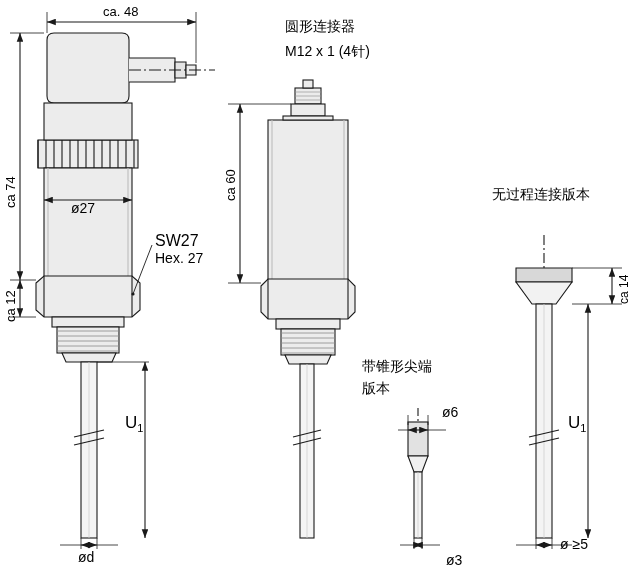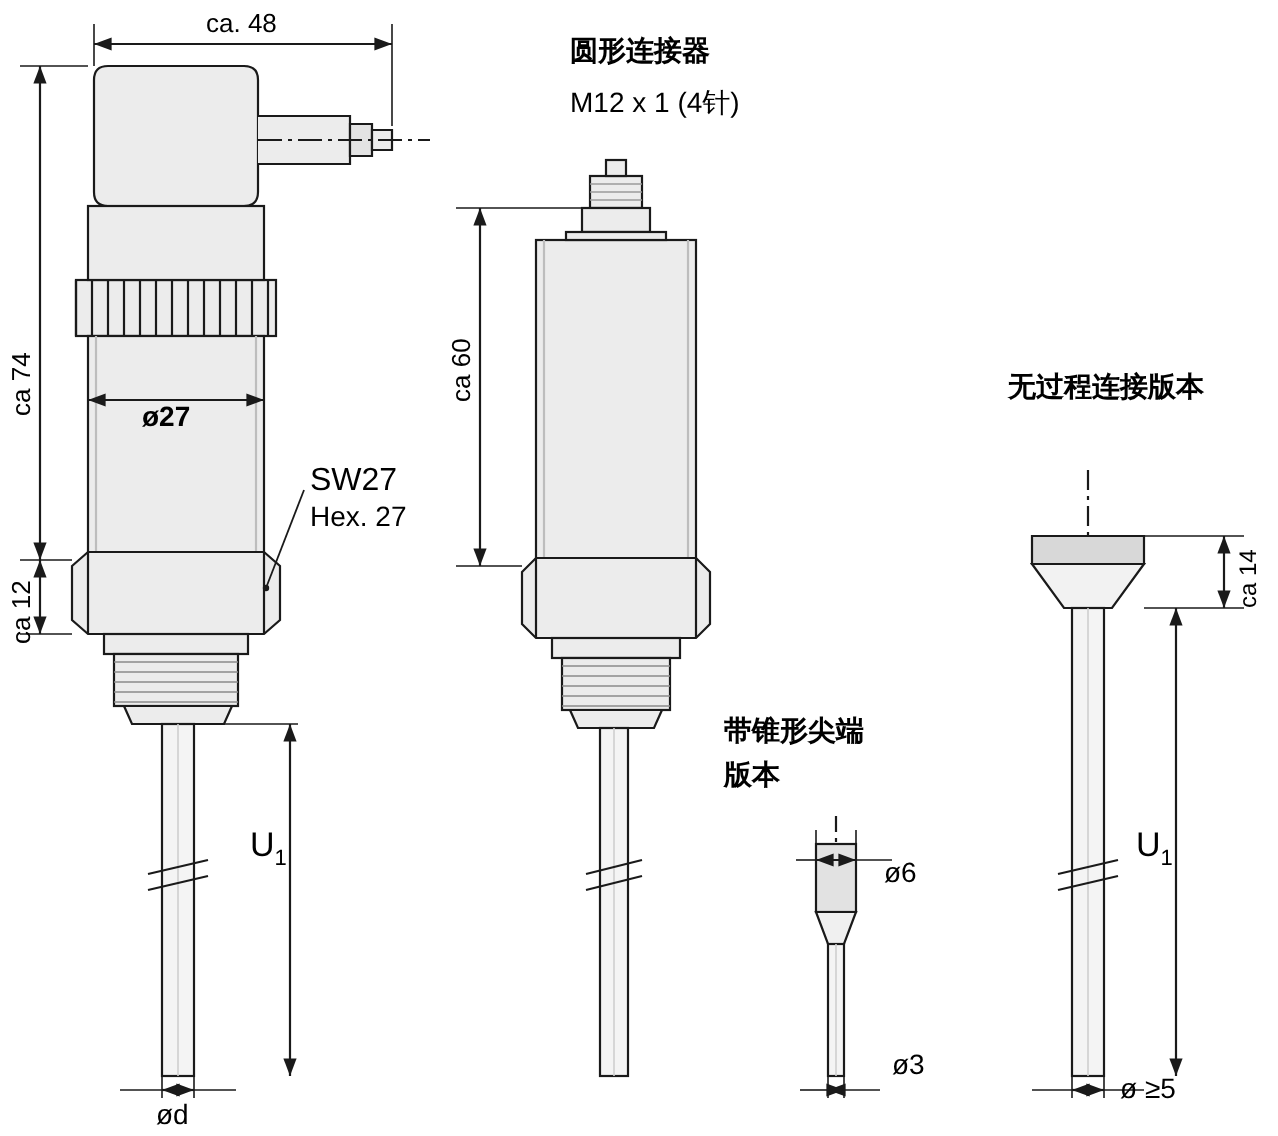--- a/index.html
+++ b/index.html
@@ -11,21 +11,21 @@
     position:relative;
   }
   #stage{position:absolute;left:0;top:0;width:639px;height:568px;}
   .lbl{
     position:absolute;
     font-family:"Liberation Sans", sans-serif;
     color:#000;
     white-space:nowrap;
     line-height:1.15;
   }
-  .lbl.cn{font-family:"DejaVu Sans", sans-serif;font-weight:bold;}
+  .lbl.cn{font-family:"DejaVu Sans", sans-serif;font-weight:normal;}
   .vert{transform-origin:0 0;}
 </style>
 </head>
 <body>
 
 <div id="stage">
 
 <svg width="639" height="568" viewBox="0 0 639 568">
   <defs>
     <marker id="arr" markerWidth="9" markerHeight="9" refX="8" refY="3" orient="auto" markerUnits="strokeWidth">
@@ -202,38 +202,38 @@
 
 
 <div class="lbl" style="left:103px;top:5px;font-size:13px;">ca. 48</div>
 
 <div class="lbl cn" style="left:285px;top:18px;font-size:14px;">圆形连接器</div>
 <div class="lbl" style="left:285px;top:43px;font-size:14px;font-weight:normal;">M12 x 1 (4针)</div>
 
 <div class="lbl vert" style="left:16px;top:180px;font-size:13px;transform:rotate(-90deg) translate(-28px,-12px);">ca 74</div>
 <div class="lbl vert" style="left:16px;top:300px;font-size:13px;transform:rotate(-90deg) translate(-22px,-12px);">ca 12</div>
 
-<div class="lbl" style="left:71px;top:200px;font-size:14px;font-weight:bold;">ø27</div>
+<div class="lbl" style="left:71px;top:200px;font-size:14px;">ø27</div>
 
 <div class="lbl" style="left:155px;top:232px;font-size:16px;">SW27</div>
 <div class="lbl" style="left:155px;top:250px;font-size:14px;">Hex. 27</div>
 
 <div class="lbl vert" style="left:236px;top:175px;font-size:13px;transform:rotate(-90deg) translate(-26px,-12px);">ca 60</div>
 
 <div class="lbl" style="left:125px;top:413px;font-size:17px;"><span>U</span><span style="font-size:11px;vertical-align:sub;">1</span></div>
 
 <div class="lbl" style="left:78px;top:549px;font-size:14px;">ød</div>
 
 <div class="lbl cn" style="left:362px;top:358px;font-size:14px;">带锥形尖端</div>
 <div class="lbl cn" style="left:362px;top:380px;font-size:14px;">版本</div>
 
-<div class="lbl" style="left:442px;top:428px;font-size:14px;">ø6</div>
-<div class="lbl" style="left:446px;top:524px;font-size:14px;">ø3</div>
-
-<div class="lbl cn" style="left:492px;top:186px;font-size:14px;margin-left:12px;">无过程连接版本</div>
+<div class="lbl" style="left:442px;top:404px;font-size:14px;">ø6</div>
+<div class="lbl" style="left:446px;top:552px;font-size:14px;">ø3</div>
+
+<div class="lbl cn" style="left:492px;top:186px;font-size:14px;">无过程连接版本</div>
 
 <div class="lbl vert" style="left:620px;top:268px;font-size:12px;transform:rotate(-90deg) translate(-36px,-2px);">ca 14</div>
 
 <div class="lbl" style="left:568px;top:413px;font-size:17px;"><span>U</span><span style="font-size:11px;vertical-align:sub;">1</span></div>
 
 <div class="lbl" style="left:560px;top:536px;font-size:14px;">ø ≥5</div>
 
 </div>
 
 </body></html>

